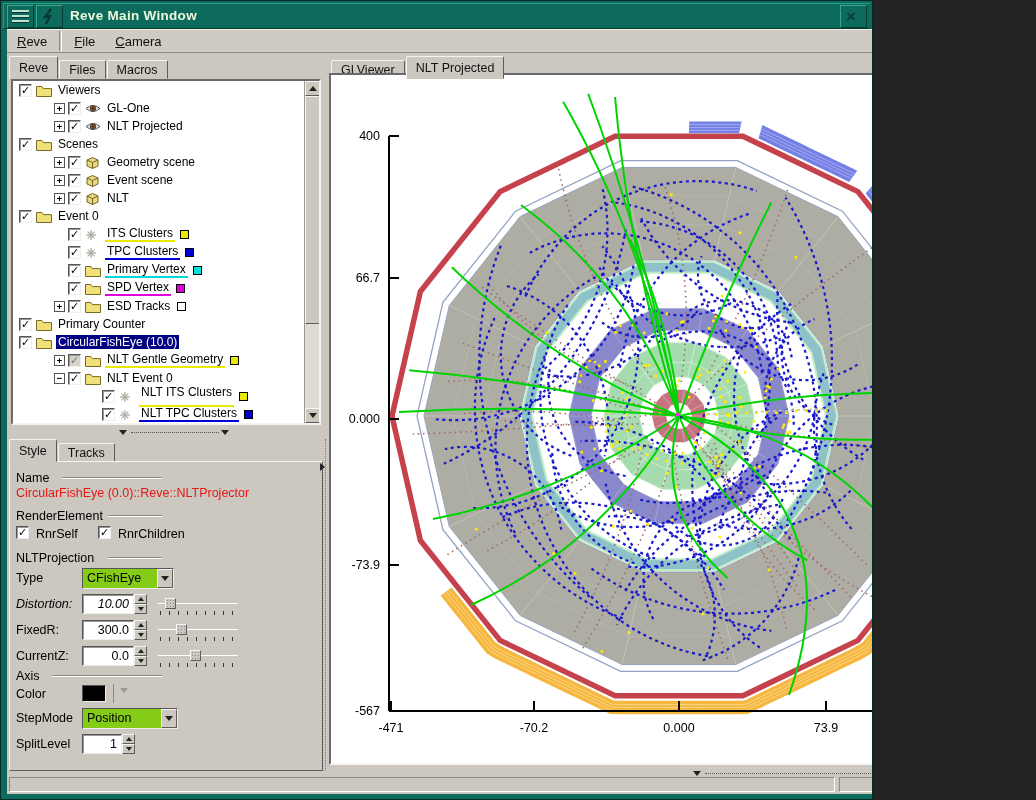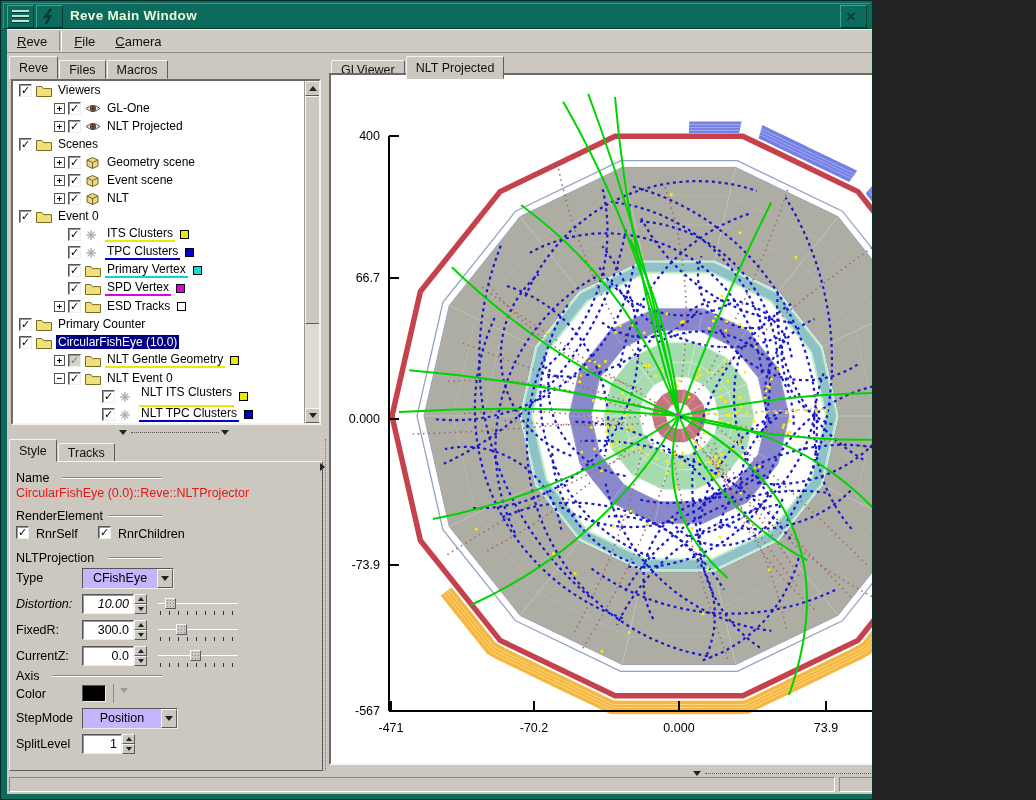--- a/index.html
+++ b/index.html
@@ -76,21 +76,21 @@
   .sp .t{margin:2px auto;width:0;height:0;border-left:3px solid transparent;border-right:3px solid transparent;}
   .sp.up .t{border-bottom:4px solid #222;}
   .sp.dn .t{border-top:4px solid #222;}
   .slider{position:absolute;left:142px;top:2px;width:80px;height:18px;}
   .groove{position:absolute;left:0;top:7px;width:100%;height:1px;background:#555;border-bottom:1px solid #fff;}
   .thumb{position:absolute;top:2px;width:11px;height:11px;background:#ccc8c0;
          border:1px solid;border-color:#f4f4f4 #5c5c5c #5c5c5c #f4f4f4;
          background-image:radial-gradient(#8a8a82 20%,transparent 21%);background-size:3px 3px;}
   .sticks{position:absolute;left:2px;top:15px;width:96%;height:4px;
           background:repeating-linear-gradient(90deg,#333 0 1px,transparent 1px 9px);}
-  .combo{position:absolute;top:0;height:21px;display:flex;border:1px solid;border-color:#555 #eee #eee #555;background:#c4b5fd;text-align:center;}
+  .combo{position:absolute;top:0;height:21px;display:flex;border:1px solid;border-color:#555 #eee #eee #555;background:#84cc16;}
   .combo-text{font-size:12.5px;padding:2px 4px 0 4px;color:#000;flex:1;}
   .combo-btn{width:16px;background:#ccc8c0;border:1px solid;border-color:#f4f4f4 #5c5c5c #5c5c5c #f4f4f4;}
   .combo-btn .t{margin:6px auto;width:0;height:0;border-left:4px solid transparent;border-right:4px solid transparent;border-top:5px solid #222;}
   .swatch{position:absolute;left:66px;top:1px;width:24px;height:17px;border:1px solid;border-color:#555 #eee #eee #555;}
   .swatch-arrow{position:absolute;left:104px;top:4px;width:0;height:0;border-left:4px solid transparent;border-right:4px solid transparent;border-top:5px solid #9a9a92;}
   .swatch-div{position:absolute;left:97px;top:0;height:19px;border-left:1px solid #8a8a82;}
   
   .viewer-box{position:absolute;left:322px;top:20px;width:696px;height:692px;background:#fff;
               border:2px solid;border-color:#6a6a6a #f4f4f4 #f4f4f4 #6a6a6a;}
   .viewer-box svg{display:block;}

